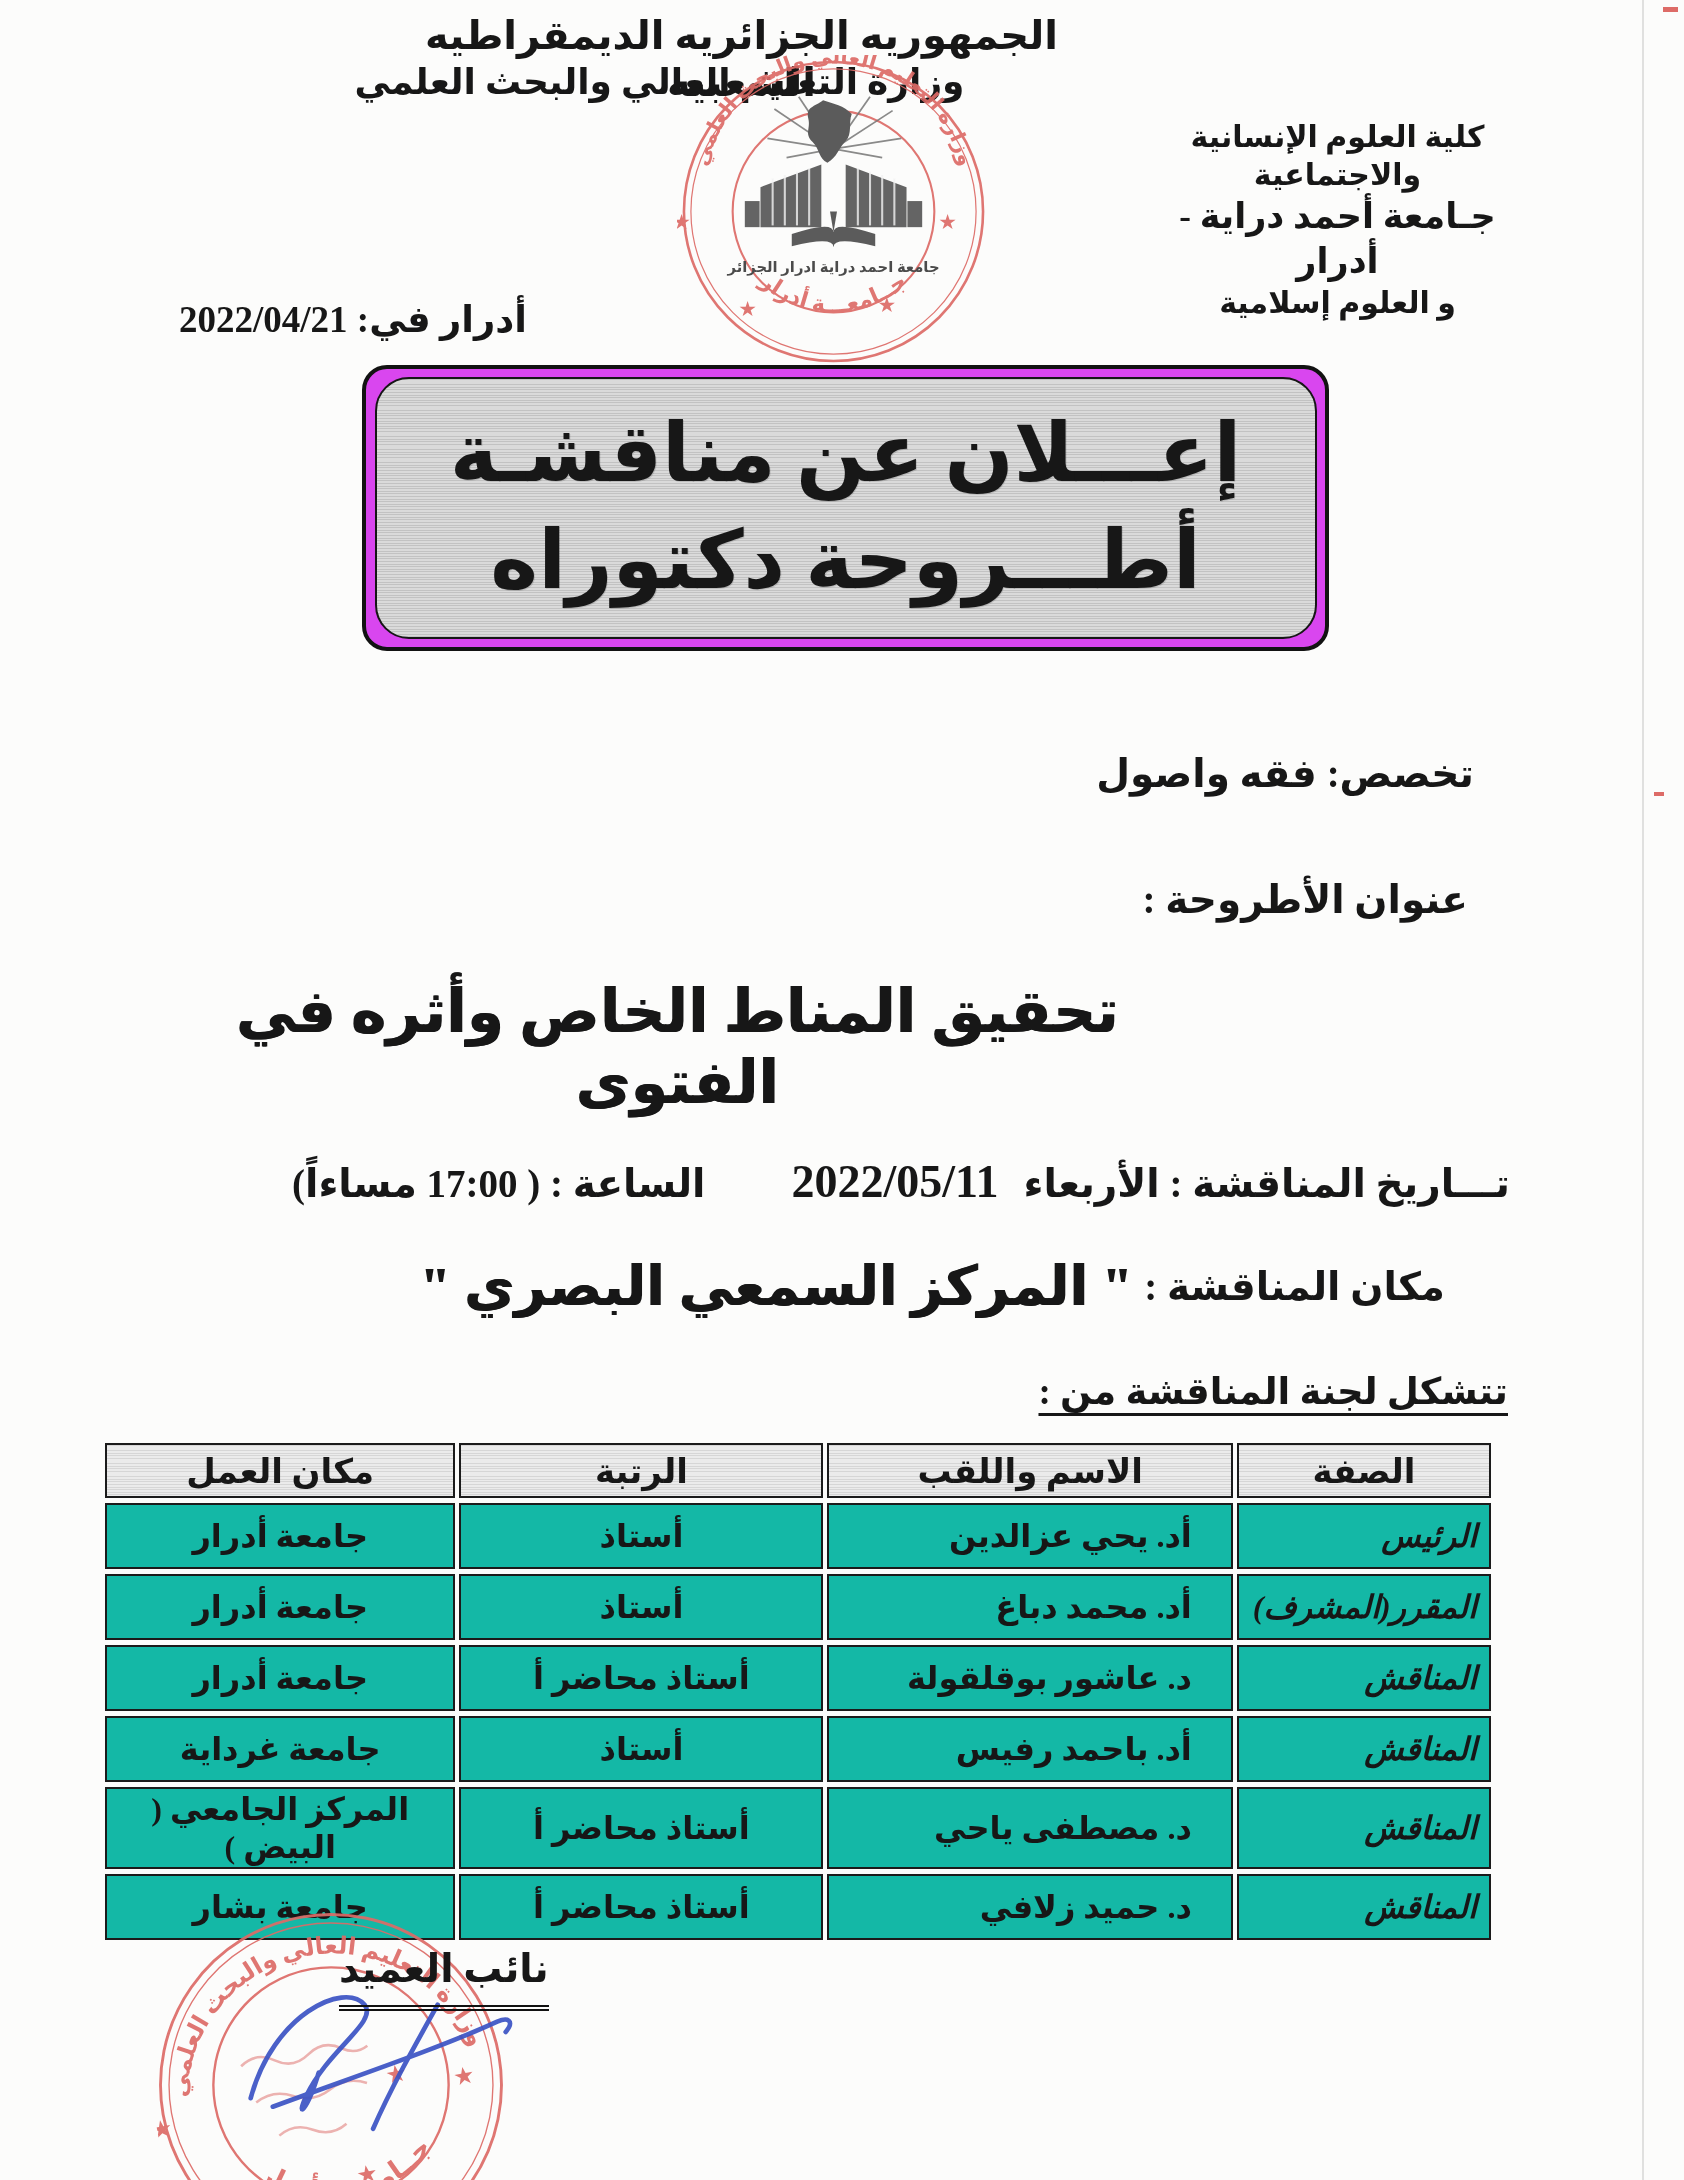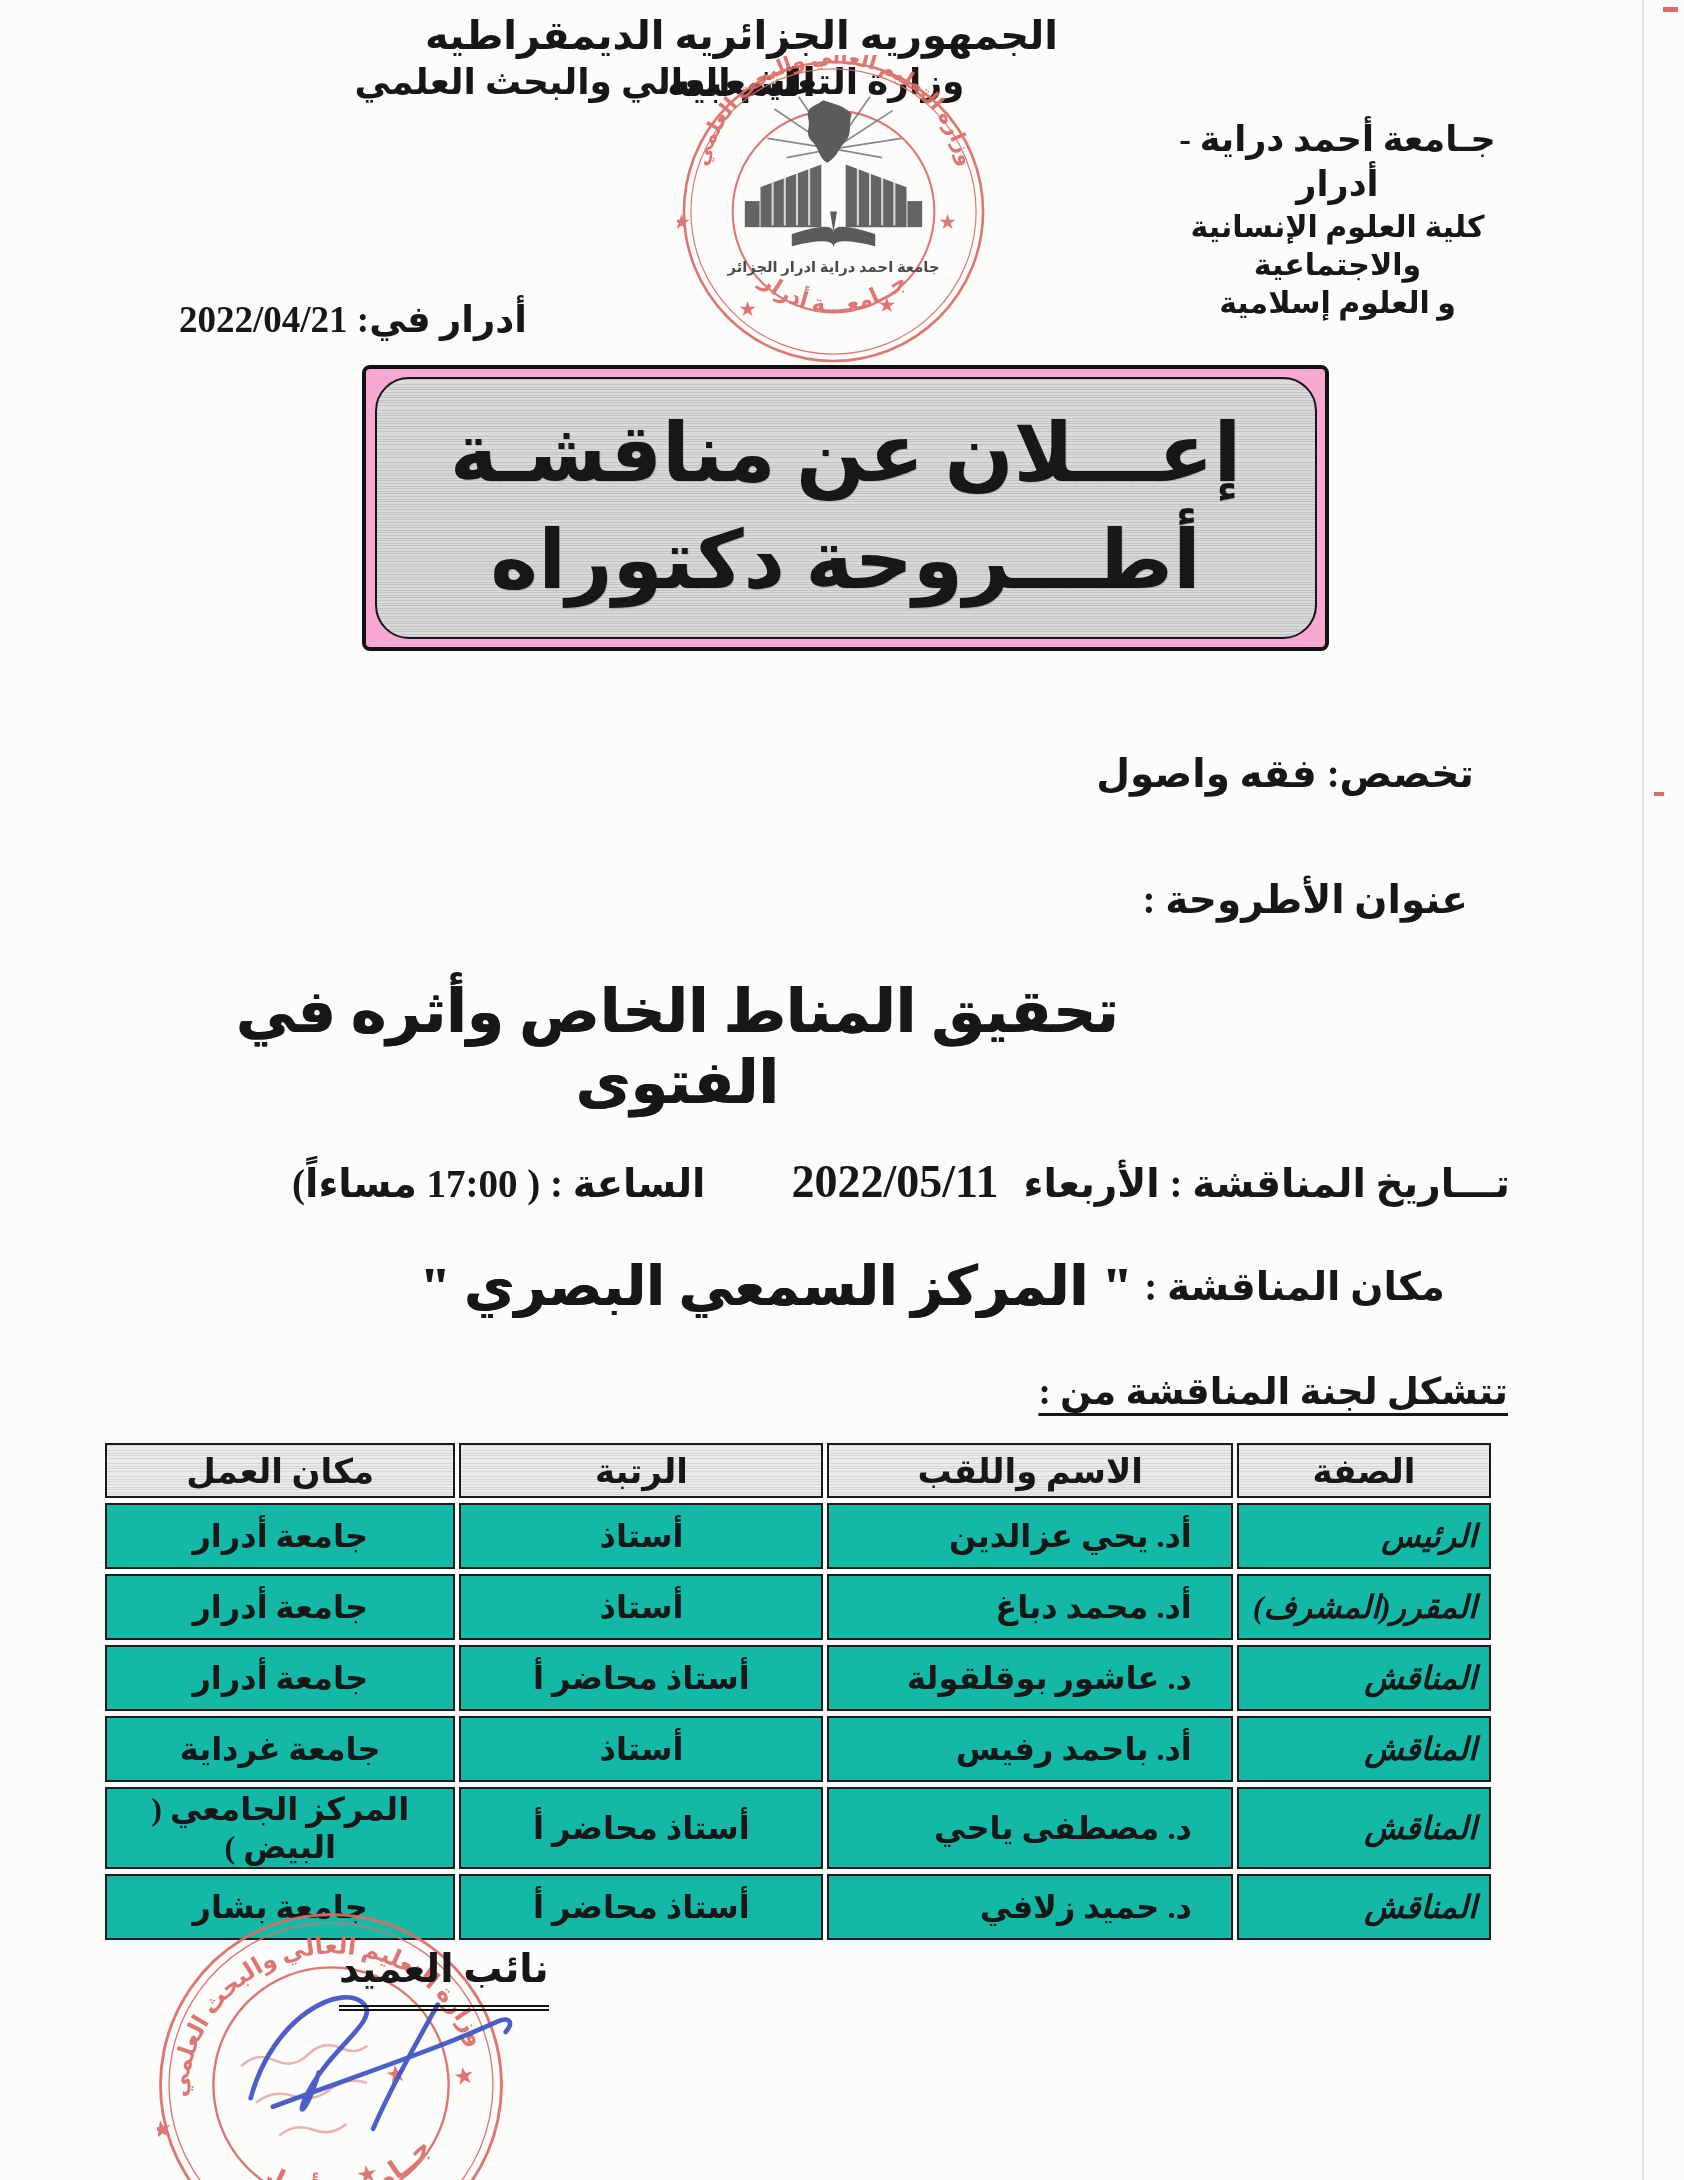--- a/index.html
+++ b/index.html
@@ -28,22 +28,22 @@
   .ministry{top:61px;left:319px;width:681px;font-size:36px;}
   .university-block{top:118px;right:160px;width:375px;line-height:1.28;}
   .university-block .l1{font-size:35px;}
   .university-block .l2{font-size:30px;}
   .place-date{top:298px;left:179px;font-size:37px;direction:rtl;}
   .digits{font-family:"Liberation Serif",serif;}
 
   
   .title-box-outer{
     top:365px;left:362px;width:967px;height:286px;
-    border:4.3px solid #121212;border-radius:8px;
-    padding:7.7px 8.5px;box-sizing:border-box;background:#f9a8d4;
+    border:4.3px solid #121212;border-radius:25px;
+    padding:7.7px 8.5px;box-sizing:border-box;background:#d946ef;
   }
   .title-box-inner{
     width:100%;height:100%;box-sizing:border-box;
     border:2.6px solid #161616;border-radius:34px;
     background:#cfcfcf;
     background-image:repeating-linear-gradient(180deg,#c2c2c2 0 0.9px,#dadada 0.9px 2.6px);
     display:flex;flex-direction:column;align-items:center;justify-content:center;
     gap:22px;
   }
   .title-box-inner .line{font-size:81px;font-weight:bold;line-height:1.05;
@@ -101,22 +101,22 @@
 </style>
 </head>
 <body>
 
 <div class="page">
 
   <div class="abs ctr b republic">الجمهوريه الجزائريه الديمقراطيه الشعبيه</div>
   <div class="abs ctr b ministry">وزارة التعليم العالي والبحث العلمي</div>
 
   <div class="abs ctr university-block">
+    <div class="b l2">كلية العلوم الإنسانية والاجتماعية</div>
     <div class="b l1">جـامعة أحمد دراية - أدرار</div>
-    <div class="b l2">كلية العلوم الإنسانية والاجتماعية</div>
     <div class="b l2">و العلوم إسلامية</div>
   </div>
 
   <svg class="abs stamp" style="left:677px;top:55px;width:313px;height:313px;" viewBox="0 0 360 360">
     <defs>
       <path id="arcTop1" d="M 36,192 A 148,148 0 1 1 324,192"></path>
       <path id="arcBot1" d="M 66,226 A 128,128 0 0 0 294,226"></path>
     </defs>
     <circle cx="180" cy="180" r="172" fill="none" stroke="#dd6b67" stroke-width="3"></circle>
     <circle cx="180" cy="180" r="164" fill="none" stroke="#dd6b67" stroke-width="1.4"></circle>

